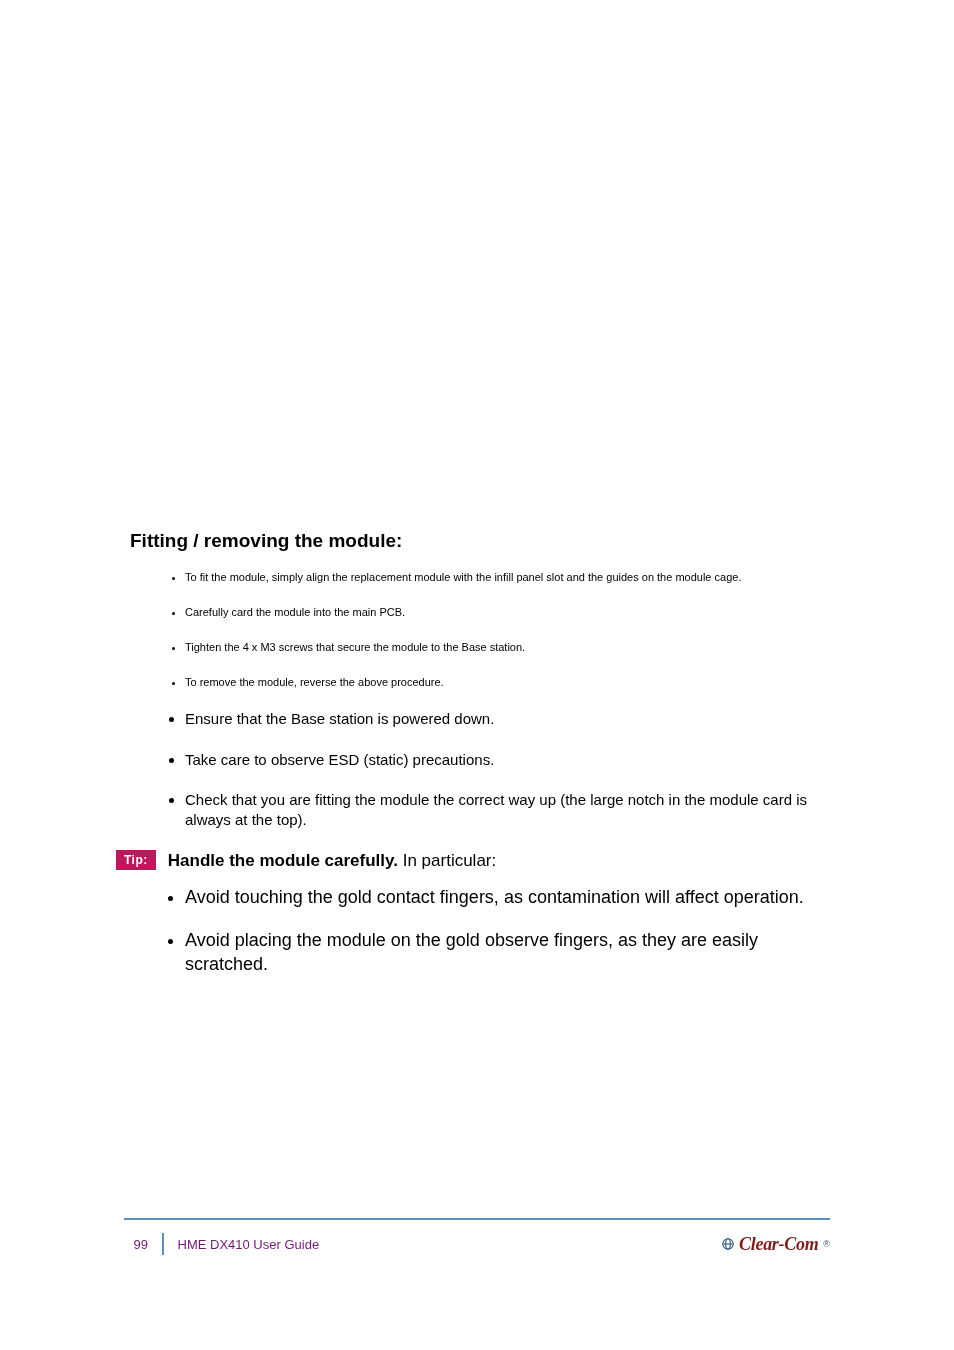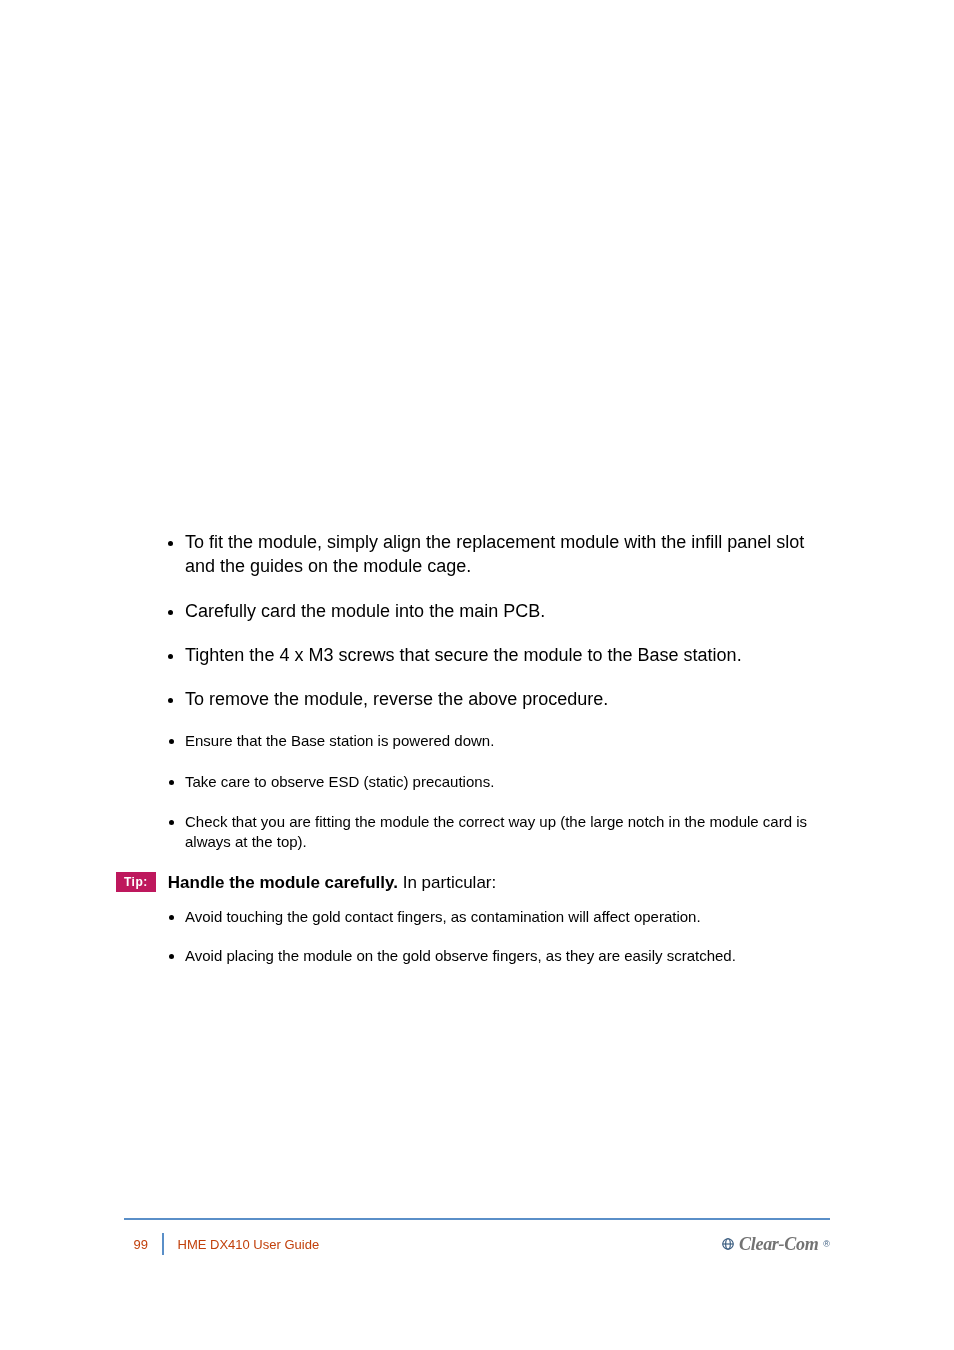--- a/index.html
+++ b/index.html
@@ -1,47 +1,48 @@
 <!DOCTYPE html>
 <html><head>
 <meta charset="utf-8">
 <style>
   * { margin: 0; padding: 0; box-sizing: border-box; }
   html, body { width: 954px; height: 1350px; background: #fff; font-family: Arial, Helvetica, sans-serif; color: #000; }
   .page { position: relative; width: 954px; height: 1350px; }
   .content { position: absolute; left: 130px; top: 530px; width: 700px; }
   h2.heading { font-size: 19px; font-weight: bold; margin-bottom: 18px; }
   ul.main-list { list-style: disc; padding-left: 55px; }
-  ul.main-list > li { font-size: 18px; line-height: 1.35; margin-bottom: 20px; }
+  ul.main-list > li { font-size: 11px; line-height: 1.35; margin-bottom: 20px; }
   .sub-intro { font-size: 15px; margin: 12px 0 18px 0; }
   ul.sub-list { list-style: disc; padding-left: 55px; margin-bottom: 20px; }
   ul.sub-list > li { font-size: 15px; line-height: 1.35; margin-bottom: 20px;}
   .tip-row { display: flex; align-items: flex-start; gap: 12px; margin: 16px 0 12px -14px; }
   .tip-badge { background: #be185d; color: #fff; font-size: 12px; font-weight: bold; padding: 3px 8px; letter-spacing: 0.5px; }
   .tip-text { font-size: 17px; line-height: 1.35; }
   .tip-text .bold { font-weight: bold; }
   ul.tip-list { list-style: disc; padding-left: 55px; }
-  ul.tip-list > li { font-size: 15px; line-height: 1.35; margin-bottom: 18px; }
+  ul.tip-list > li { font-size: 18px; line-height: 1.35; margin-bottom: 18px; }
   .footer { position: absolute; left: 124px; right: 124px; bottom: 90px; }
   .footer-rule { height: 2px; background: #5a8fc8; margin-bottom: 8px; }
   .footer-row { display: flex; align-items: center; justify-content: space-between; height: 32px; }
-  .footer-left { display: flex; align-items: center; gap: 14px; font-size: 13px; color: #c2410c; }
+  .footer-left { display: flex; align-items: center; gap: 14px; font-size: 13px; color: #701a75; }
   .footer-divider { width: 1.5px; height: 22px; background: #5a8fc8; display: inline-block; }
   .footer-page { min-width: 24px; text-align: right; }
   .logo { display: flex; align-items: center; gap: 4px; }
   .logo-icon { width: 14px; height: 14px; }
-  .logo-text { font-family: Georgia, 'Times New Roman', serif; font-style: italic; font-weight: bold; font-size: 18px; color: #737373; letter-spacing: -0.3px; }
+  .logo-text { font-family: Georgia, 'Times New Roman', serif; font-style: italic; font-weight: bold; font-size: 18px; color: #7f1d1d; letter-spacing: -0.3px; }
   .logo-reg { font-size: 9px; color: #3b5d80; vertical-align: super; margin-left: 1px; }
 </style>
 </head>
 <body>
 
 <div class="page">
 
   <div class="content">
+    <h2 class="heading">Fitting / removing the module:</h2>
 
     <ul class="main-list">
       <li>To fit the module, simply align the replacement module with the infill panel slot and the guides on the module cage.</li>
       <li>Carefully card the module into the main PCB.</li>
       <li>Tighten the 4 x M3 screws that secure the module to the Base station.</li>
       <li>To remove the module, reverse the above procedure.</li>
     </ul>
 
 
     <ul class="sub-list">

